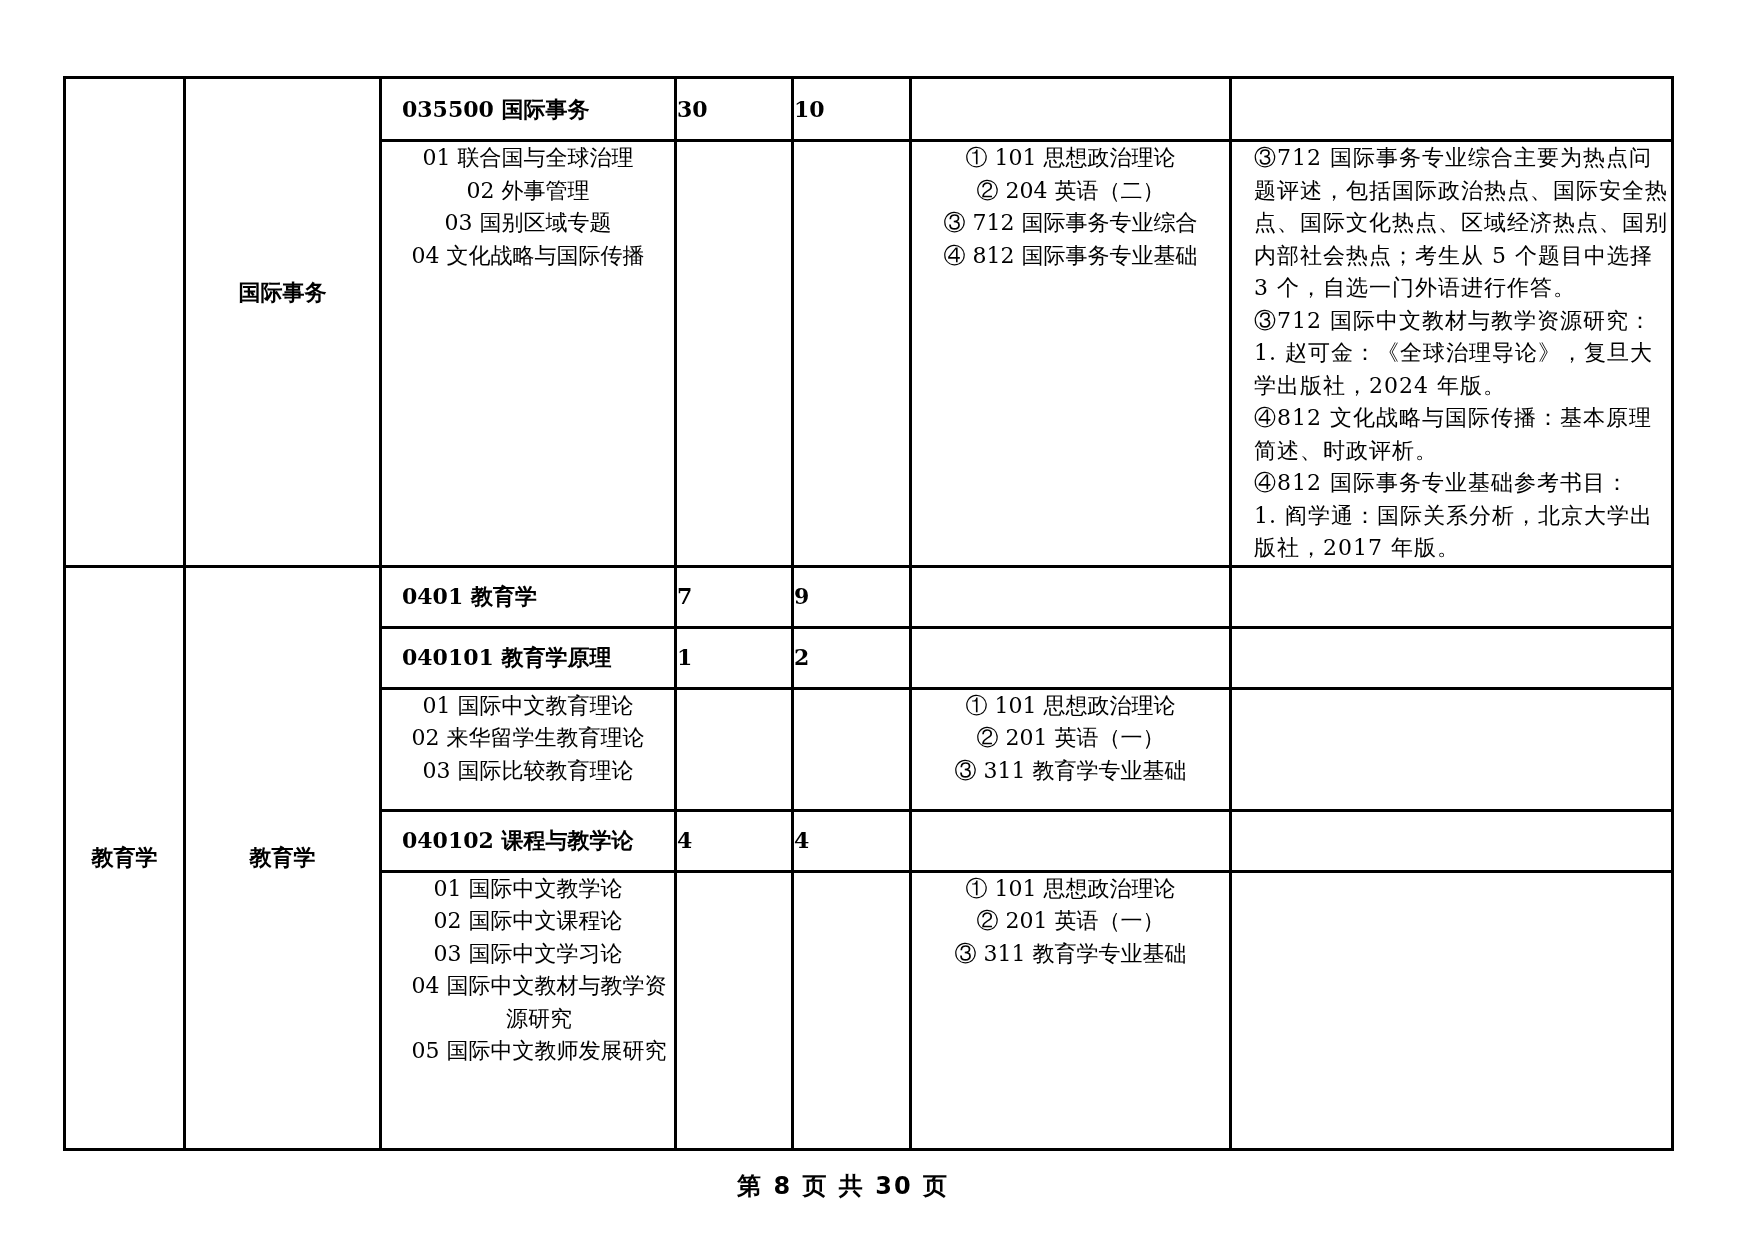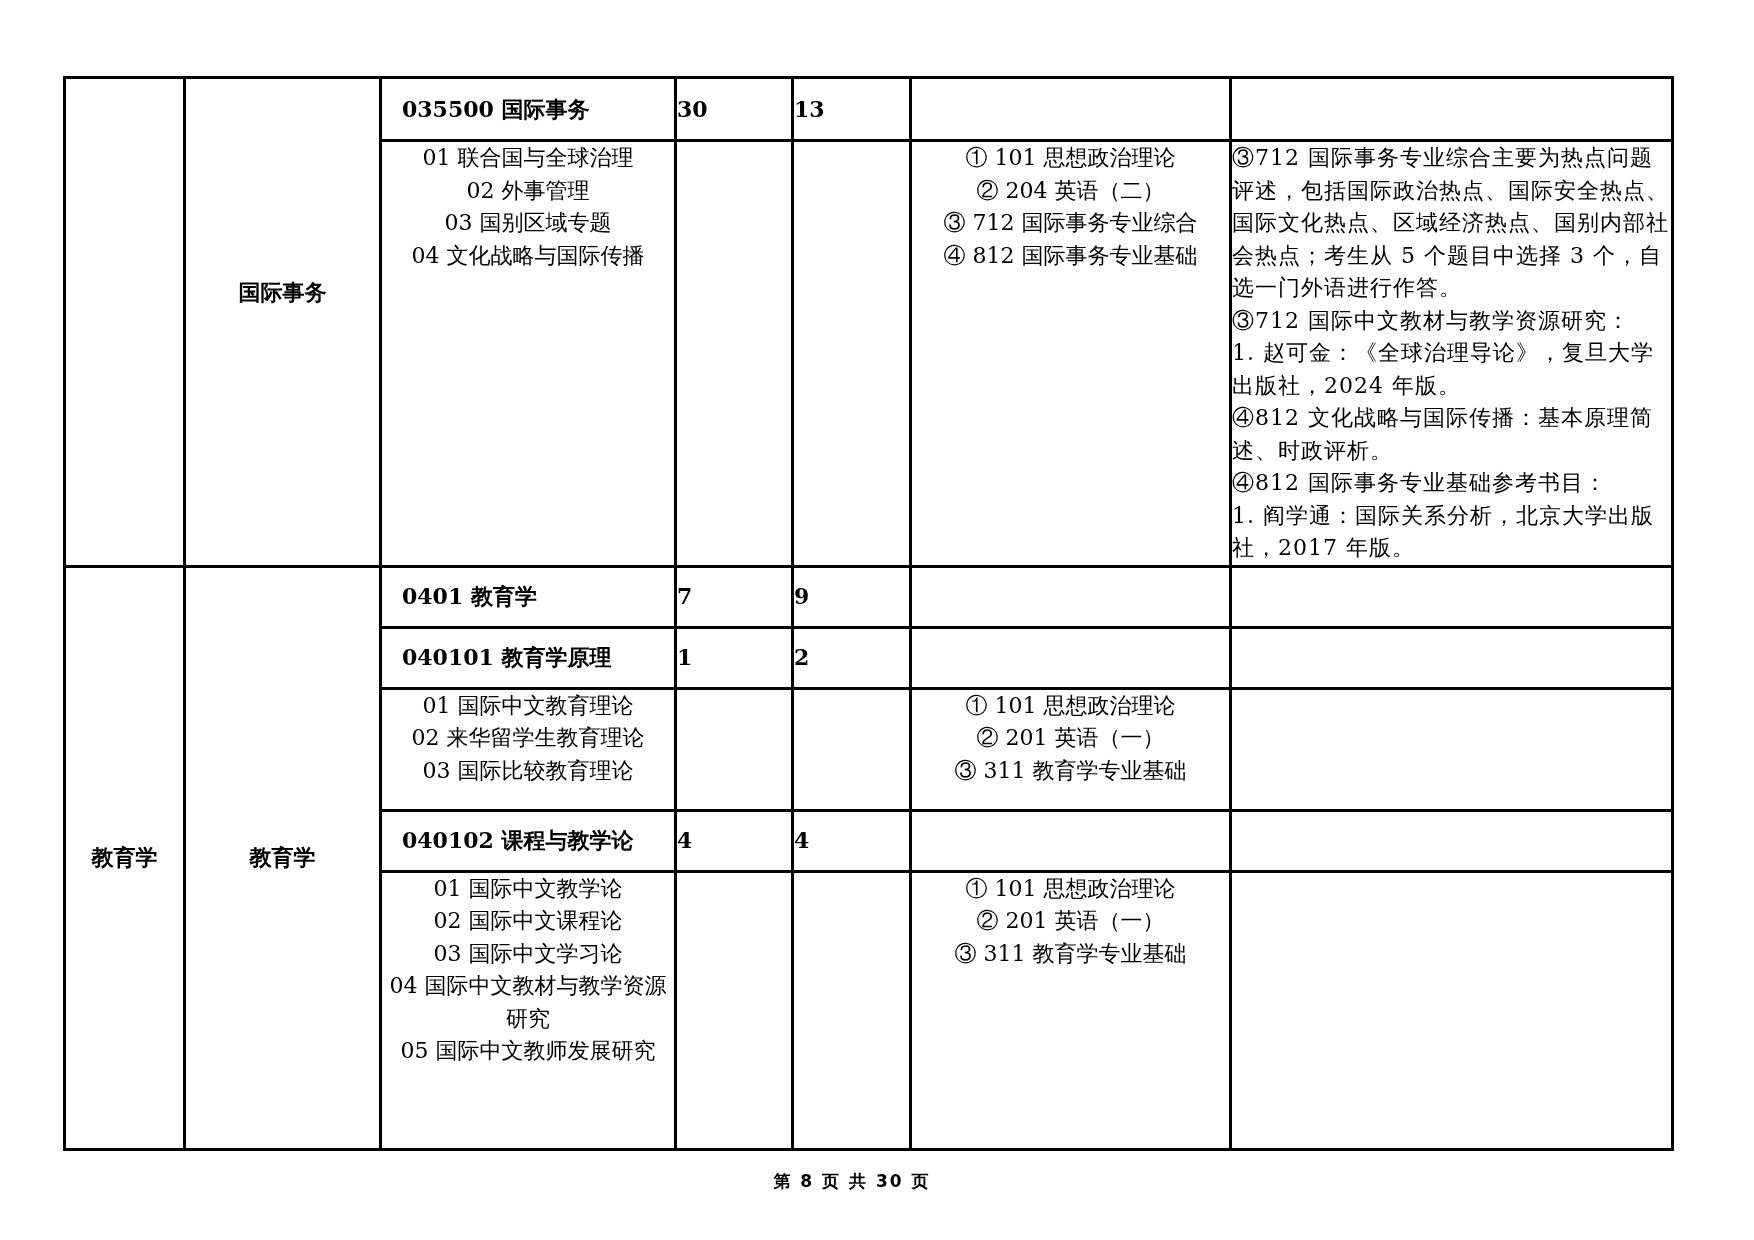--- a/index.html
+++ b/index.html
@@ -7,24 +7,24 @@
        font-family:"DejaVu Serif","Liberation Serif",serif;color:#000;}
   .grid{position:absolute;left:63px;top:76px;border-collapse:collapse;table-layout:fixed;}
   .grid td{border:3px solid #000;padding:0;vertical-align:top;font-size:22px;line-height:32.5px;}
   .c1{width:120px}.c2{width:196px}.c3{width:295px}.c4{width:117px}.c5{width:118px}.c6{width:320px}.c7{width:442px}
   .center{text-align:center;vertical-align:middle !important;}
   .hdr td{vertical-align:middle;}
   .hdr .name{padding-left:20px;font-weight:bold;font-size:22px;}
   .num{text-align:left;font-weight:bold;font-size:23px;}
   .list{padding:2px 6px 0 10px;text-align:center;}
   .line{display:block;white-space:nowrap;}
-  .wrap{white-space:normal;}
+  .wrap{white-space:normal;padding-left:22px;}
   .notes{padding:2px 6px 0 10px;letter-spacing:1px;}
   .grp{font-weight:bold;font-size:23px;margin-left:16px;}
-  .footer{position:absolute;top:1170px;left:16px;width:1672px;text-align:center;font-family:"DejaVu Sans","Liberation Sans",sans-serif;font-weight:bold;font-size:17px;letter-spacing:2px;}
+  .footer{position:absolute;top:1170px;left:7px;width:1672px;text-align:center;font-family:"DejaVu Sans","Liberation Sans",sans-serif;font-weight:bold;font-size:24px;letter-spacing:2px;}
 </style>
 </head>
 <body>
 
 <table class="grid">
   <colgroup>
     <col class="c1">
       <col class="c2">
       <col class="c3">
       <col class="c4">
@@ -32,21 +32,21 @@
       <col class="c6">
       <col class="c7">
   </colgroup>
 
   <tbody>
       <tr class="hdr" style="height:63px">
     <td rowspan="2"><span></span></td>
     <td rowspan="2" class="center grp" style="padding-bottom:60px"><span>国际事务</span></td>
     <td class="name">035500 国际事务</td>
     <td class="num">30</td>
-    <td class="num">13</td>
+    <td class="num">10</td>
     <td></td>
     <td></td>
   </tr>
   <tr style="height:424px">
     <td class="list">
       <span class="line">01  联合国与全球治理</span>
       <span class="line">02  外事管理</span>
       <span class="line">03  国别区域专题</span>
       <span class="line">04  文化战略与国际传播</span>
     </td>

